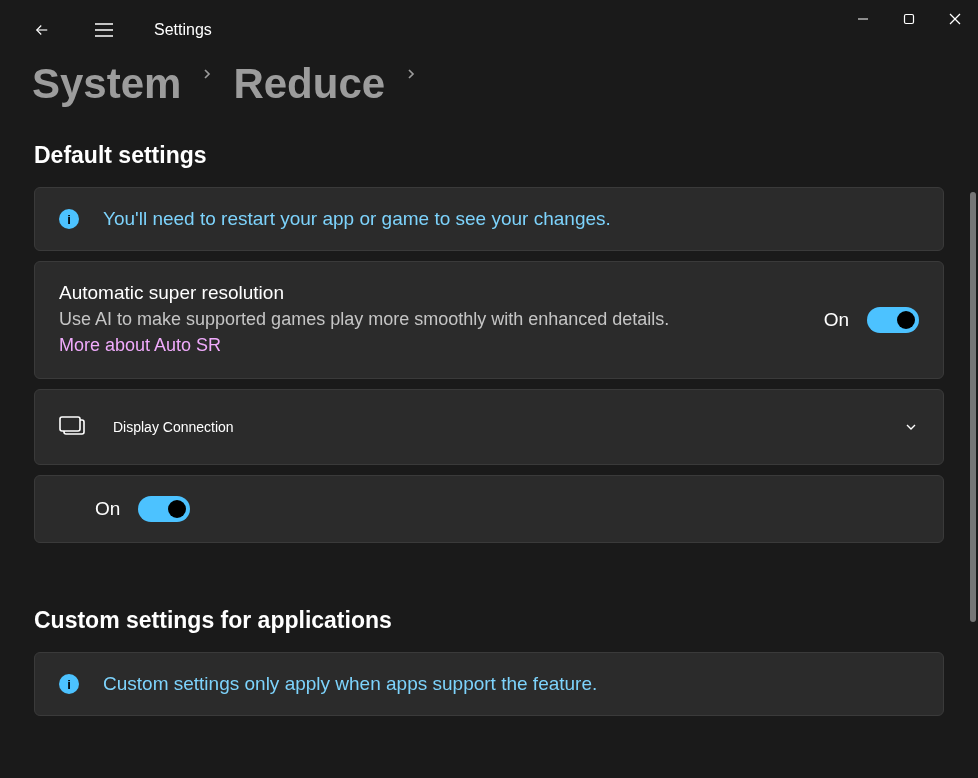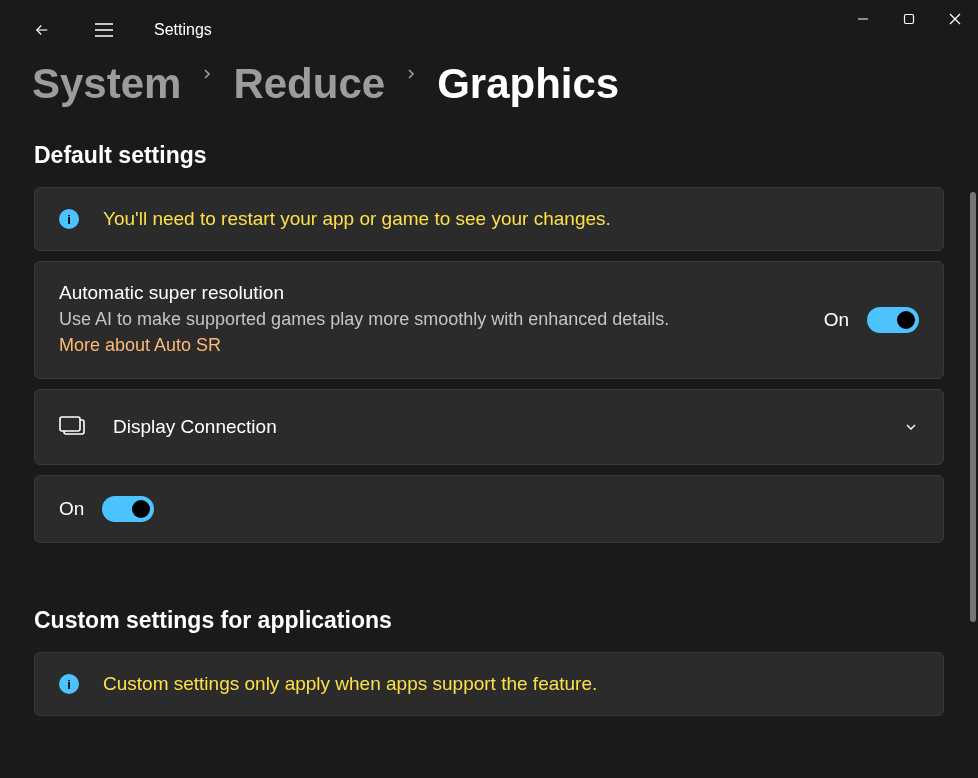--- a/index.html
+++ b/index.html
@@ -111,49 +111,50 @@
     color: #000;
     font-size: 13px;
     font-weight: 700;
     display: flex;
     align-items: center;
     justify-content: center;
     flex-shrink: 0;
   }
   .info-text {
     font-size: 19px;
-    color: #fde047;
+    color: #7dd3fc;
   }
   .setting-card {
     justify-content: space-between;
     gap: 7px;
   }
   .setting-left {
     flex: 1;
     min-width: 0;
   }
   .setting-title {
     font-size: 19px;
     color: #ffffff;
     margin-bottom: 2px;
   }
   .setting-desc {
     font-size: 18px;
     color: #c5c5c5;
     line-height: 1.45;
   }
   .setting-link {
-    color: #fdba74;
+    color: #f0abfc;
     cursor: pointer;
   }
   .setting-right {
     display: flex;
     align-items: center;
     gap: 18px;
     flex-shrink: 0;
+    margin-left: 36px;
   }
   .toggle-label {
     font-size: 19px;
     color: #ffffff;
   }
   .toggle {
     width: 52px;
     height: 26px;
     border-radius: 13px;
     background: #4cc2ff;
@@ -173,21 +174,21 @@
     gap: 28px;
     cursor: pointer;
     padding: 26px 24px;
   }
   .expander-icon {
     color: #ffffff;
     display: flex;
     align-items: center;
   }
   .expander-title {
-    font-size: 19px;
+    font-size: 14px;
     flex: 1;
   }
   .scrollbar-track {
     position: absolute;
     right: 2px;
     top: 192px;
     width: 6px;
     height: 430px;
     background: #767676;
     border-radius: 3px;
@@ -242,21 +243,20 @@
     <svg width="16" height="16" viewBox="0 0 24 24" fill="none" stroke="currentColor" stroke-width="2.5">
         <path d="M9 18l6-6-6-6"></path>
       </svg>
   </span>
   <span class="breadcrumb-link">Reduce</span>
   <span class="breadcrumb-sep">
     <svg width="16" height="16" viewBox="0 0 24 24" fill="none" stroke="currentColor" stroke-width="2.5">
         <path d="M9 18l6-6-6-6"></path>
       </svg>
   </span>
-  <span class="breadcrumb-current">Graphics</span>
 </div>
 
 <div class="content">
 
   <div class="section-header">Default settings</div>
 
   <div class="card info-card">
     <div class="info-icon">i</div>
     <div class="info-text">You'll need to restart your app or game to see your changes.</div>
   </div>

